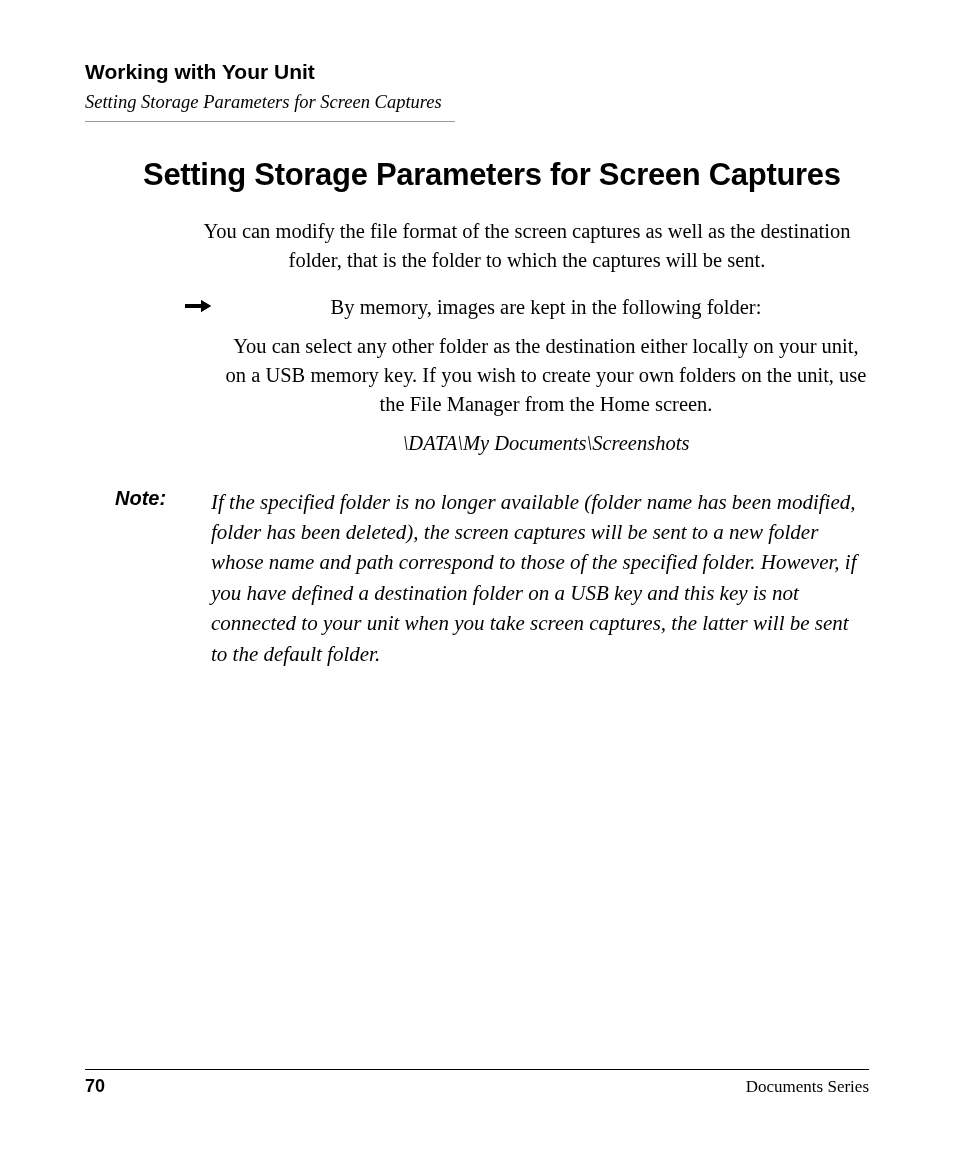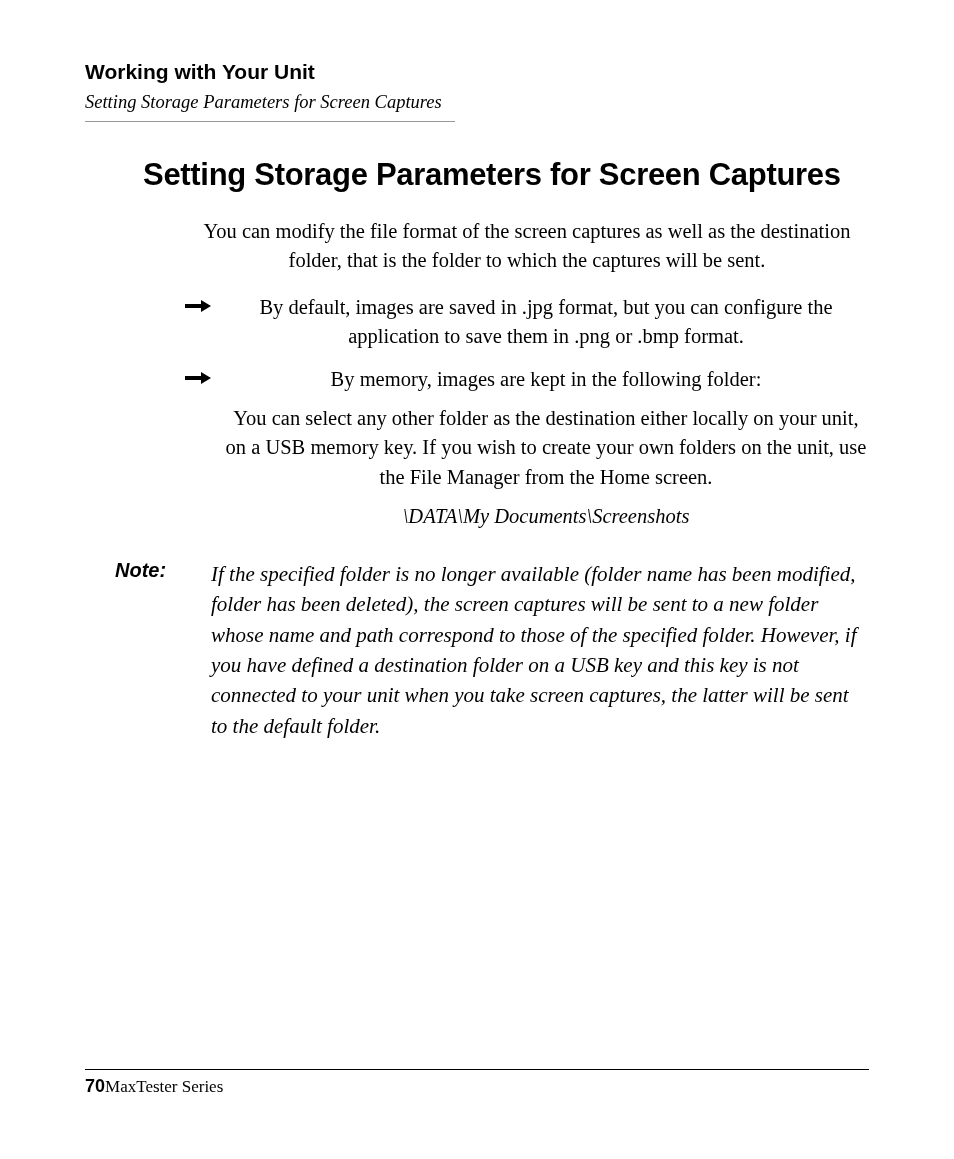--- a/index.html
+++ b/index.html
@@ -103,20 +103,21 @@
     flex: 1;
   }
   .footer {
     position: absolute;
     left: 85px;
     right: 85px;
     bottom: 62px;
     border-top: 1.5px solid #000;
     padding-top: 6px;
     display: flex;
+    justify-content: space-between;
     align-items: baseline;
   }
   .page-num {
     font-family: "Helvetica Neue", Arial, sans-serif;
     font-weight: 800;
     font-size: 18px;
   }
   .doc-series {
     font-family: Georgia, "Times New Roman", serif;
     font-size: 17px;
@@ -136,36 +137,35 @@
   <h1 class="heading">Setting Storage Parameters for Screen Captures</h1>
 
   <div class="body-block">
     <p class="intro">You can modify the file format of the screen captures as well as the destination folder, that is the folder to which the captures will be sent.</p>
 
     <ul class="bullets">
       <li>
         <svg class="arrow" viewBox="0 0 26 14">
             <path d="M0 5 L16 5 L16 1 L26 7 L16 13 L16 9 L0 9 Z" fill="#000"></path>
           </svg>
-        <span>By default, images are saved in .jpg format, but you can configure the application to save them in .png or .bmp format.</span>
       </li>
       <li>
         <svg class="arrow" viewBox="0 0 26 14">
             <path d="M0 5 L16 5 L16 1 L26 7 L16 13 L16 9 L0 9 Z" fill="#000"></path>
           </svg>
         <span>By memory, images are kept in the following folder:</span>
         <div class="sub">You can select any other folder as the destination either locally on your unit, on a USB memory key. If you wish to create your own folders on the unit, use the File Manager from the Home screen.</div>
         <div class="sub italic">\DATA\My Documents\Screenshots</div>
       </li>
     </ul>
   </div>
 
   <div class="note-row">
     <div class="note-label">Note:</div>
     <div class="note-text">If the specified folder is no longer available (folder name has been modified, folder has been deleted), the screen captures will be sent to a new folder whose name and path correspond to those of the specified folder. However, if you have defined a destination folder on a USB key and this key is not connected to your unit when you take screen captures, the latter will be sent to the default folder.</div>
   </div>
 
   <div class="footer">
     <span class="page-num">70</span>
-    <span class="doc-series">MaxTester Series</span>
+    <span class="doc-series">Documents Series</span>
   </div>
 
 </div>
 
 </body></html>

